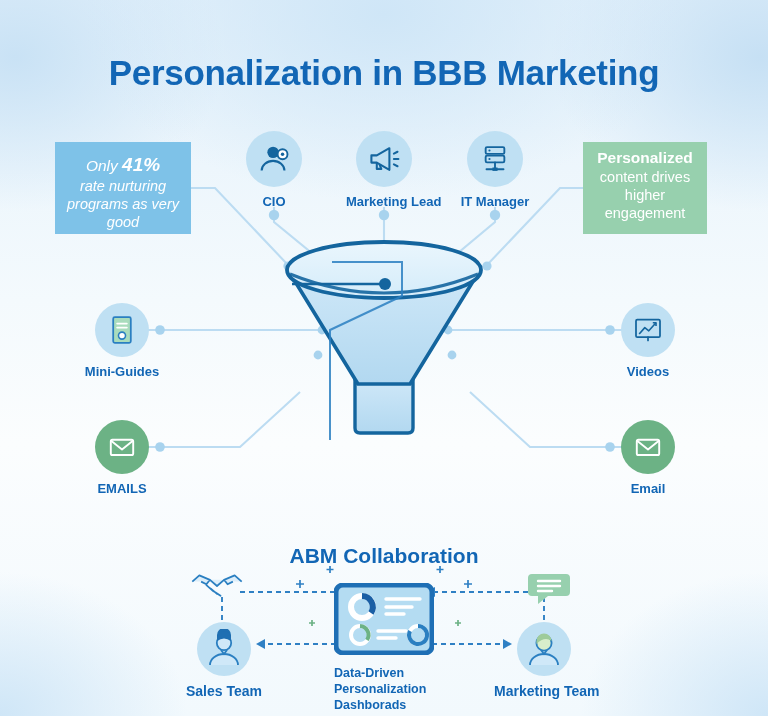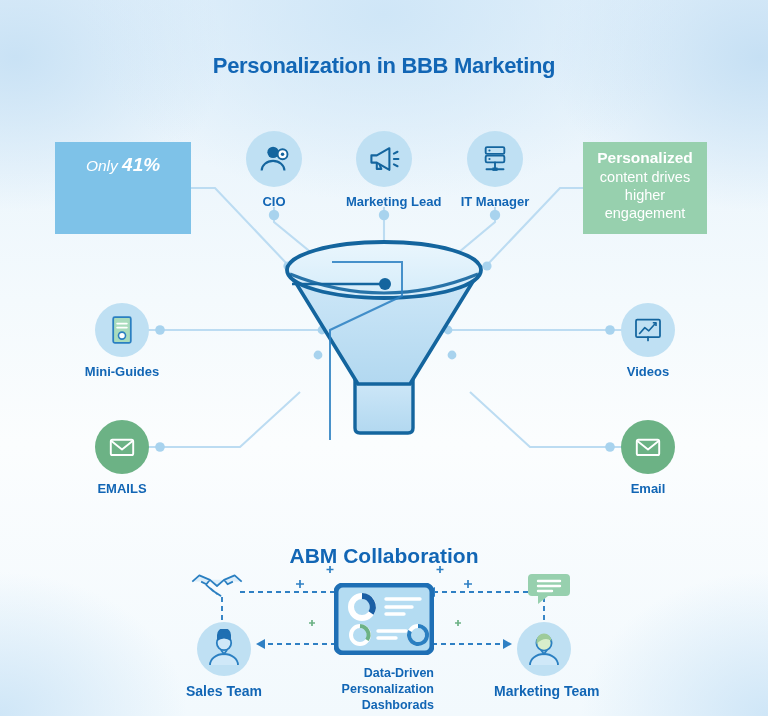--- a/index.html
+++ b/index.html
@@ -22,21 +22,21 @@
   }
   #svg-layer {
     position: absolute; inset: 0;
     width: 768px; height: 716px;
     pointer-events: none;
   }
 
   .title {
     position: absolute; top: 53px; left: 0; width: 768px;
     text-align: center;
-    font-size: 22px; font-weight: bold;
+    font-size: 35px; font-weight: bold;
     color: #1266b5;
     letter-spacing: -0.3px;
   }
   .subtitle {
     position: absolute; top: 544px; left: 0; width: 768px;
     text-align: center;
     font-size: 21px; font-weight: bold;
     color: #1266b5;
   }
 
@@ -69,21 +69,21 @@
   .node .circle.green     { background: #6cb285; }
   .node .label {
     margin-top: 7px;
     font-size: 13px; font-weight: bold; color: #1266b5;
     white-space: nowrap;
   }
   .node .label.small { font-size: 14px; }
 
   
   .bottom-label {
-    position: absolute; text-align: right;
+    position: absolute; text-align: left;
     font-size: 12.5px; font-weight: bold; color: #1266b5;
     line-height: 1.28; white-space: nowrap;
   }
 </style>
 </head>
 <body>
 
 <div id="stage">
 
   <svg id="svg-layer" viewBox="0 0 768 716">
@@ -173,20 +173,21 @@
       <path d="M330 566 l0 7 M326.5 569.5 l7 0"></path>
       <path d="M440 566 l0 7 M436.5 569.5 l7 0"></path>
     </g>
   </svg>
 
   <div class="title">Personalization in BBB Marketing</div>
   <div class="subtitle">ABM Collaboration</div>
 
   <div class="callout blue" id="callout-left">
     <div class="lead"><span>Only </span><b>41%</b></div>
+    <div>rate nurturing programs as very good</div>
   </div>
 
   <div class="callout green" id="callout-right">
     <div>
       <div class="lead"><b>Personalized</b></div>
       <div>content drives higher engagement</div>
     </div>
   </div>
 
   <div class="node" style="left:236px; top:131px; width:76px;">

